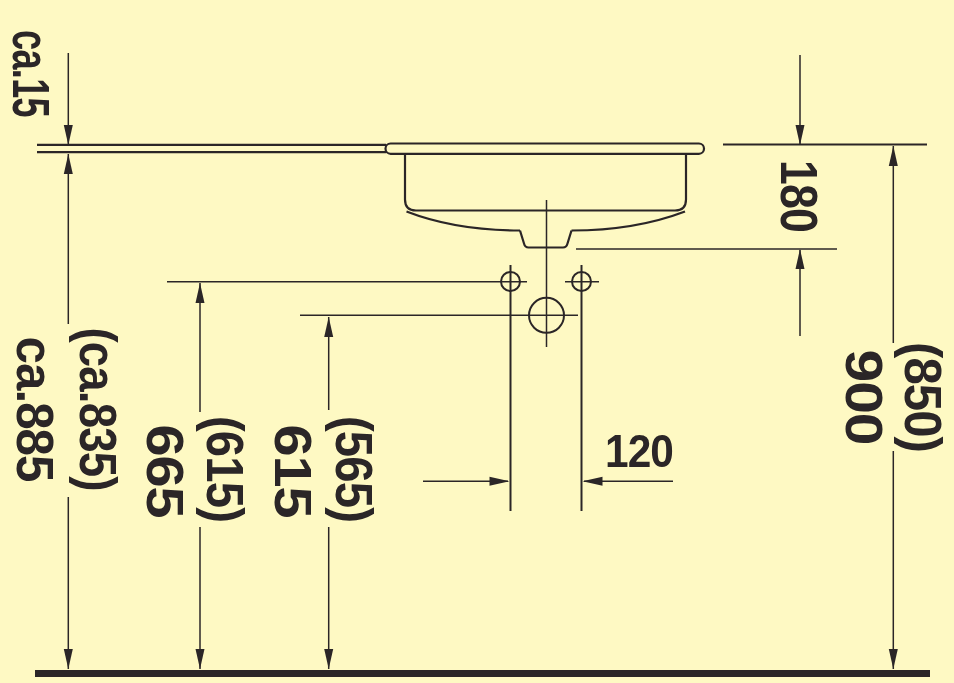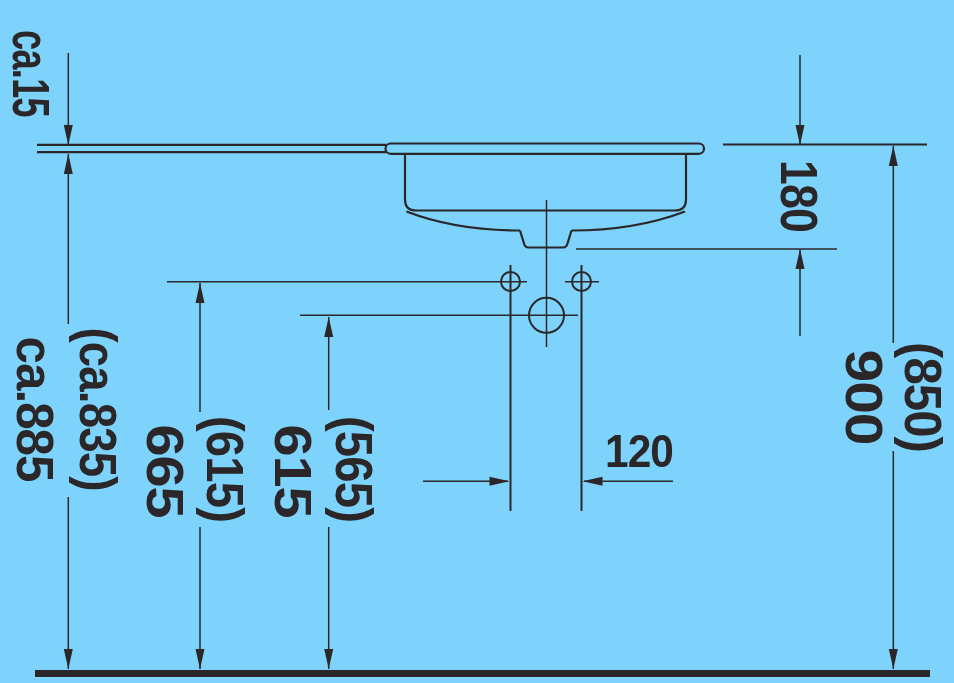--- a/index.html
+++ b/index.html
@@ -7,21 +7,21 @@
     padding: 0;
     background: #000000;
     width: 954px;
     height: 683px;
     overflow: hidden;
   }
   .drawing-wrap {
     position: relative;
     width: 954px;
     height: 683px;
-    background: #7dd3fc;
+    background: #fef9c3;
   }
   svg {
     display: block;
   }
   .obj {
     stroke: #2b2627;
     stroke-width: 2.2;
     fill: none;
     stroke-linecap: butt;
   }

